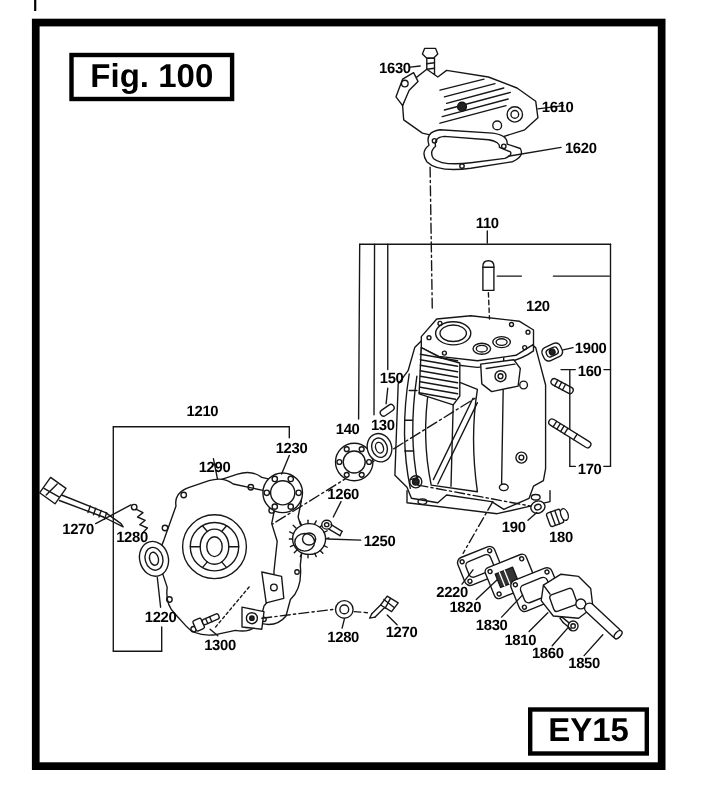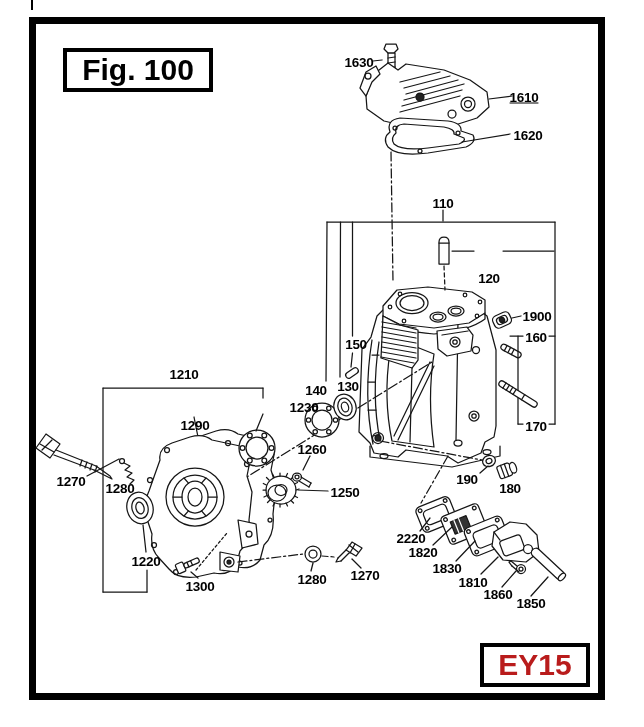--- a/index.html
+++ b/index.html
@@ -6,21 +6,21 @@
   .page{position:relative;width:644px;height:727px;background:#fff;overflow:hidden;
         font-family:"Liberation Sans",sans-serif;}
   .page-border{position:absolute;left:29px;top:17px;width:576px;height:683px;
         border:7px solid #000;box-sizing:border-box;}
   .reg-tick{position:absolute;left:31px;top:0;width:2px;height:10px;background:#000;}
   .fig-box{position:absolute;left:63px;top:48px;width:150px;height:44px;border:4px solid #000;
         box-sizing:border-box;display:flex;align-items:center;justify-content:center;text-align:right;}
   .fig-box span{font-weight:bold;font-size:30px;letter-spacing:0;color:#000;}
   .model-box{position:absolute;left:480px;top:643px;width:110px;height:44px;border:4px solid #000;
         box-sizing:border-box;display:flex;align-items:center;justify-content:center;background:#fff;}
-  .model-box span{font-weight:bold;font-size:30px;color:#b91c1c;}
+  .model-box span{font-weight:bold;font-size:30px;color:#000000;}
   .art{position:absolute;left:0;top:0;}
   .labels{position:absolute;left:0;top:0;width:100%;height:100%;pointer-events:none;}
   .part-label{position:absolute;transform:translate(-50%,-50%);font-weight:bold;
         font-size:13.5px;letter-spacing:-0.3px;color:#000;white-space:nowrap;background:transparent;}
 </style>
 </head>
 <body>
 
 <div class="page">
 
@@ -425,35 +425,35 @@
   <div class="fig-box">
     <span>Fig. 100</span>
   </div>
 
   <div class="model-box">
     <span>EY15</span>
   </div>
 
   <div class="labels" id="labels-layer">
       <div class="part-label" style="left: 359px; top: 62px;">1630</div>
-      <div class="part-label" style="left: 524px; top: 97px; text-decoration: underline;">1610</div>
+      <div class="part-label" style="left: 507px; top: 97px;">1610</div>
       <div class="part-label" style="left: 528px; top: 135px;">1620</div>
       <div class="part-label" style="left: 443px; top: 203px;">110</div>
       <div class="part-label" style="left: 489px; top: 251px; margin-top: 27px;">120</div>
       <div class="part-label" style="left: 537px; top: 316px;">1900</div>
       <div class="part-label" style="left: 536px; top: 337px;">160</div>
       <div class="part-label" style="left: 536px; top: 426px;">170</div>
       <div class="part-label" style="left: 356px; top: 344px;">150</div>
       <div class="part-label" style="left: 348px; top: 386px;">130</div>
       <div class="part-label" style="left: 316px; top: 390px;">140</div>
       <div class="part-label" style="left: 467px; top: 479px;">190</div>
       <div class="part-label" style="left: 510px; top: 488px;">180</div>
       <div class="part-label" style="left: 184px; top: 374px;">1210</div>
       <div class="part-label" style="left: 195px; top: 411px; margin-top: 14px;">1290</div>
-      <div class="part-label" style="left: 265px; top: 407px; margin-left: 39px;">1230</div>
+      <div class="part-label" style="left: 265px; top: 407px;">1230</div>
       <div class="part-label" style="left: 312px; top: 449px;">1260</div>
       <div class="part-label" style="left: 345px; top: 492px;">1250</div>
       <div class="part-label" style="left: 71px; top: 481px;">1270</div>
       <div class="part-label" style="left: 120px; top: 488px;">1280</div>
       <div class="part-label" style="left: 146px; top: 561px;">1220</div>
       <div class="part-label" style="left: 200px; top: 586px;">1300</div>
       <div class="part-label" style="left: 312px; top: 579px;">1280</div>
       <div class="part-label" style="left: 365px; top: 575px;">1270</div>
       <div class="part-label" style="left: 411px; top: 538px;">2220</div>
       <div class="part-label" style="left: 423px; top: 552px;">1820</div>

